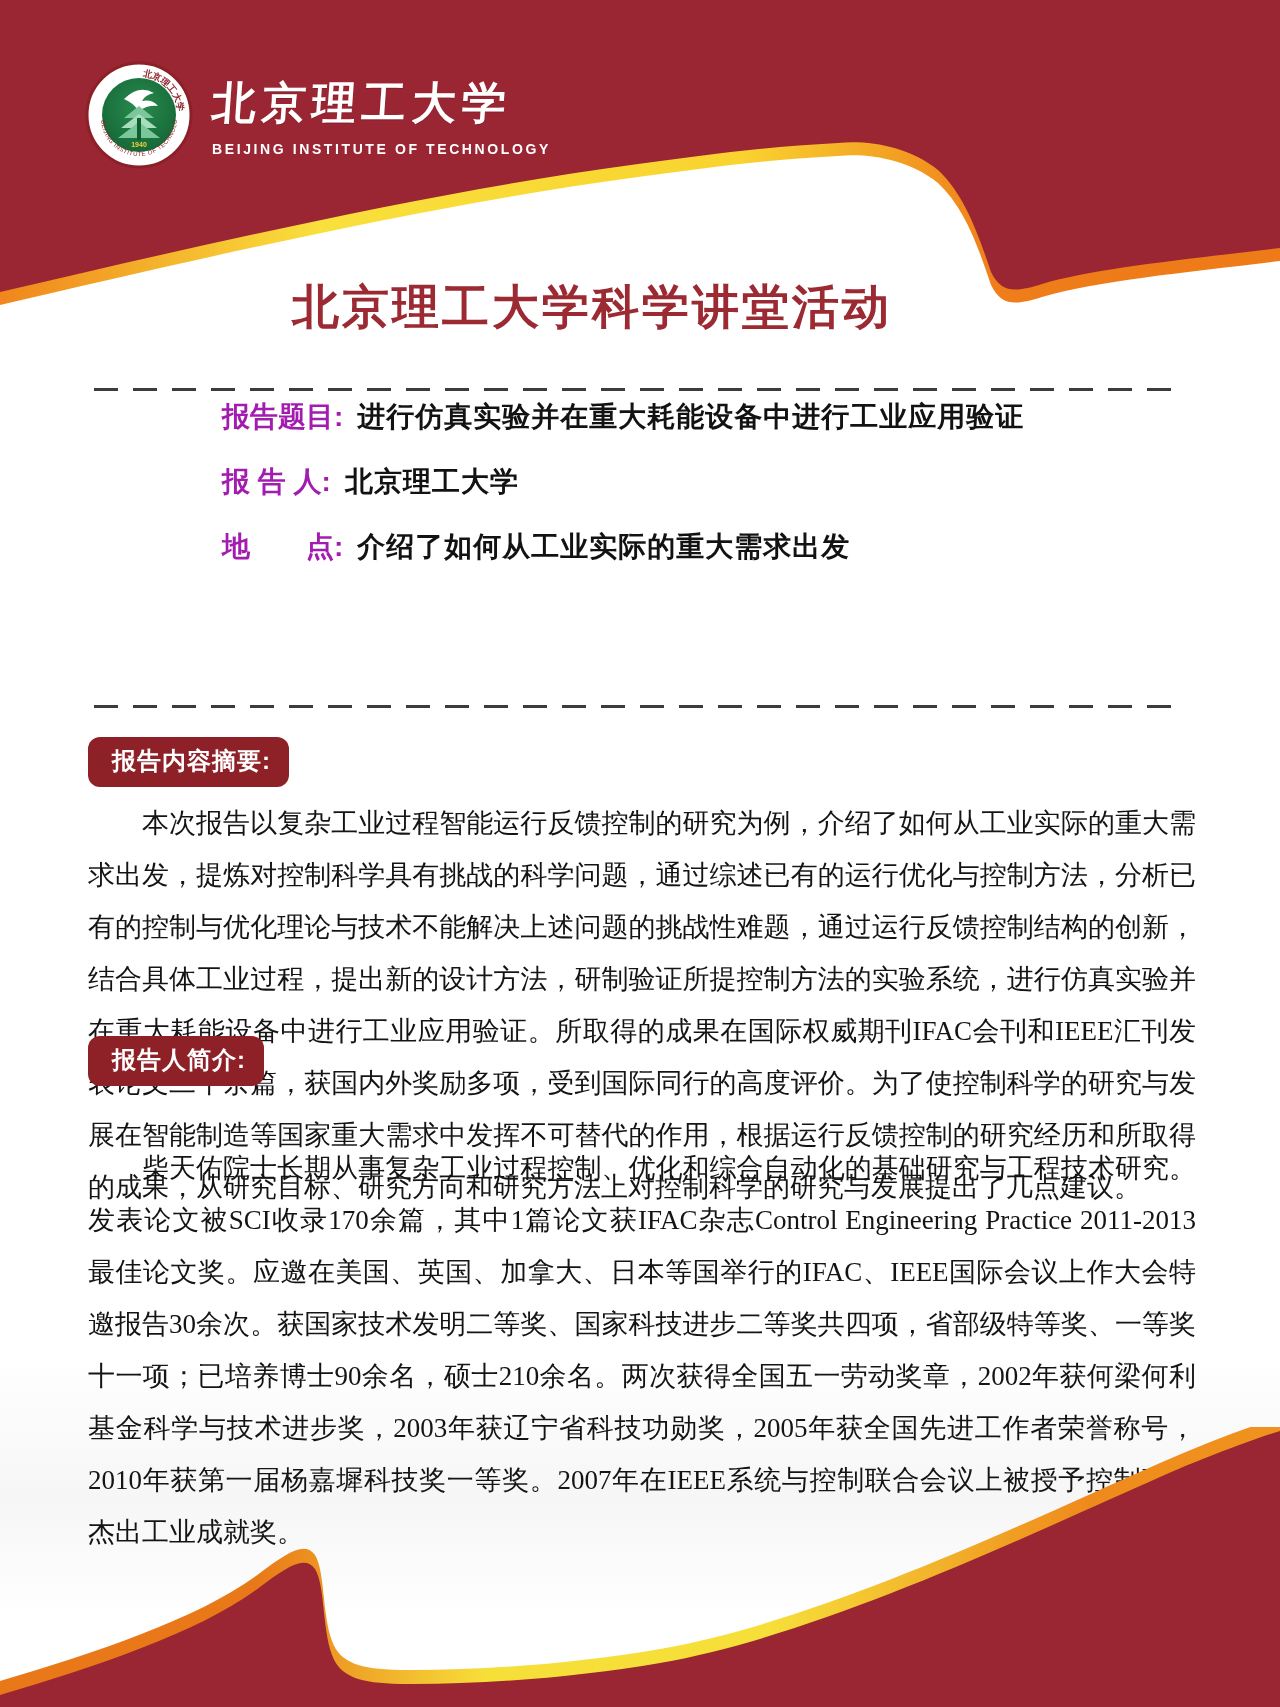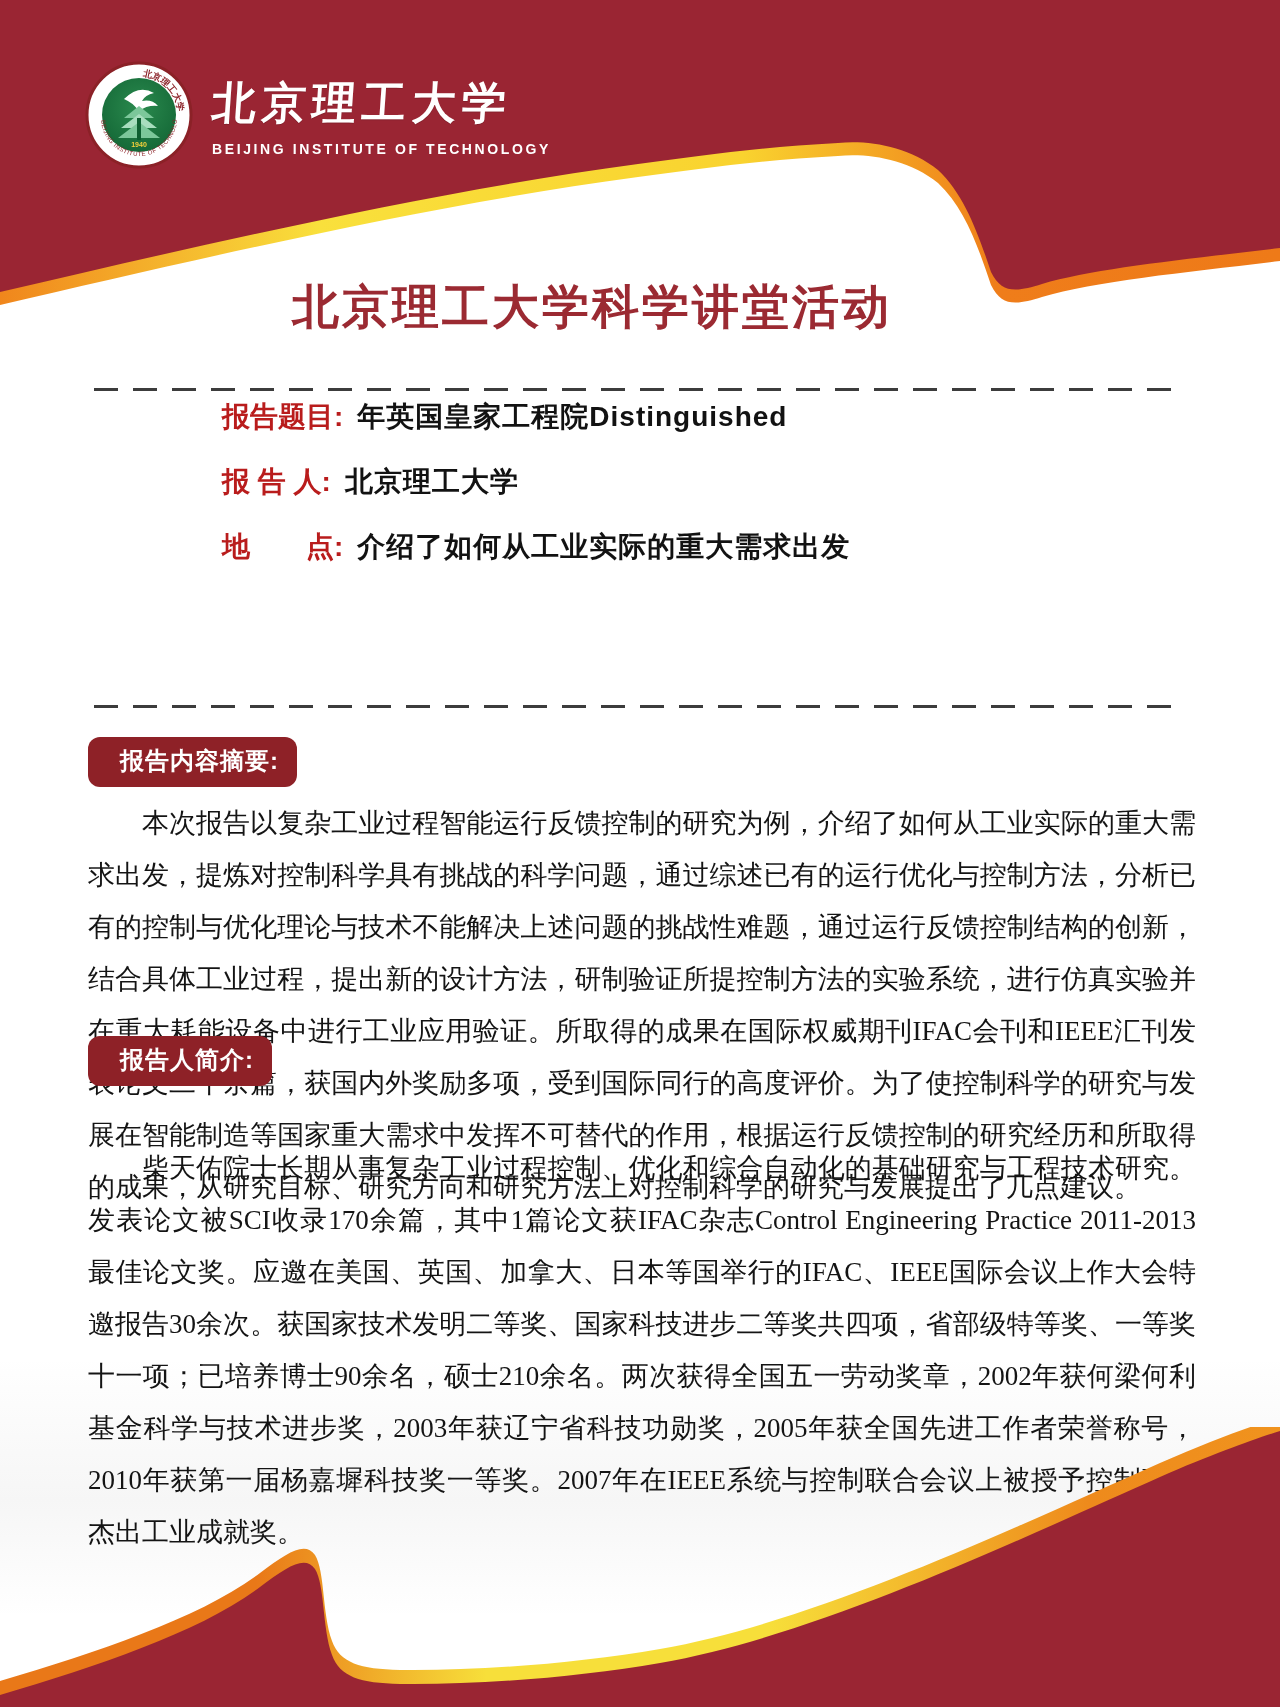--- a/index.html
+++ b/index.html
@@ -22,26 +22,26 @@
 
   
   .dash{position:absolute;left:94px;width:1090px;height:3px;
     background:repeating-linear-gradient(90deg,#3c3c3c 0 24px,transparent 24px 39px);}
   .dash.d1{top:388px;}
   .dash.d2{top:705px;}
 
   
   .info{position:absolute;top:399px;left:222px;display:flex;flex-direction:column;gap:30px;}
   .info-row{display:flex;align-items:baseline;font-size:28px;font-weight:bold;line-height:35px;}
-  .info-label{color:#b91c1c;white-space:pre;margin-right:14px;text-align:right;}
+  .info-label{color:#a21caf;white-space:pre;margin-right:14px;text-align:right;}
   .info-value{color:#121212;letter-spacing:1px;}
 
   
   .badge{position:absolute;left:88px;display:inline-block;background:#8E2127;color:#ffffff;
-    font-size:24px;font-weight:bold;padding:8px 18px 10px 32px;border-radius:12px;letter-spacing:1px;}
+    font-size:24px;font-weight:bold;padding:8px 18px 10px 24px;border-radius:12px;letter-spacing:1px;}
   .badge.b1{top:737px;}
   .badge.b2{top:1036px;}
 
   
   .para{position:absolute;left:88px;width:1108px;font-family:"Liberation Serif","DejaVu Serif",serif;
     color:#141414;font-size:27px;line-height:52px;text-align:justify;}
   .para p{margin:0;text-indent:2em;}
   .abstract{top:797px;}
   .bio{top:1142px;}
 
@@ -115,21 +115,21 @@
   </div>
 
   <div class="main-title">北京理工大学科学讲堂活动</div>
 
   <div class="dash d1"></div>
   <div class="dash d2"></div>
 
   <div class="info">
     <div class="info-row">
       <span class="info-label">报告题目:</span>
-      <span class="info-value">年英国皇家工程院Distinguished</span>
+      <span class="info-value">进行仿真实验并在重大耗能设备中进行工业应用验证</span>
     </div>
     <div class="info-row">
       <span class="info-label">报 告 人:</span>
       <span class="info-value">北京理工大学</span>
     </div>
     <div class="info-row">
       <span class="info-label">地　　点:</span>
       <span class="info-value">介绍了如何从工业实际的重大需求出发</span>
     </div>
   </div>

